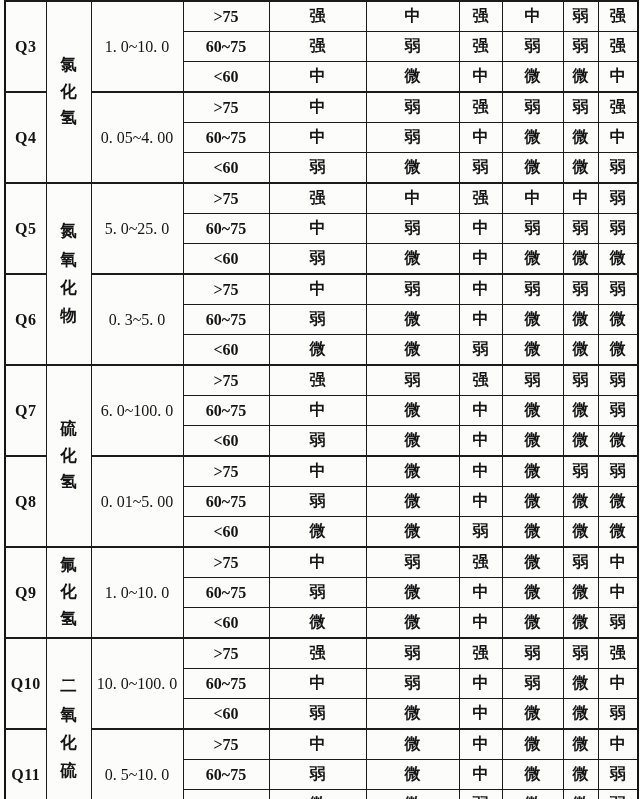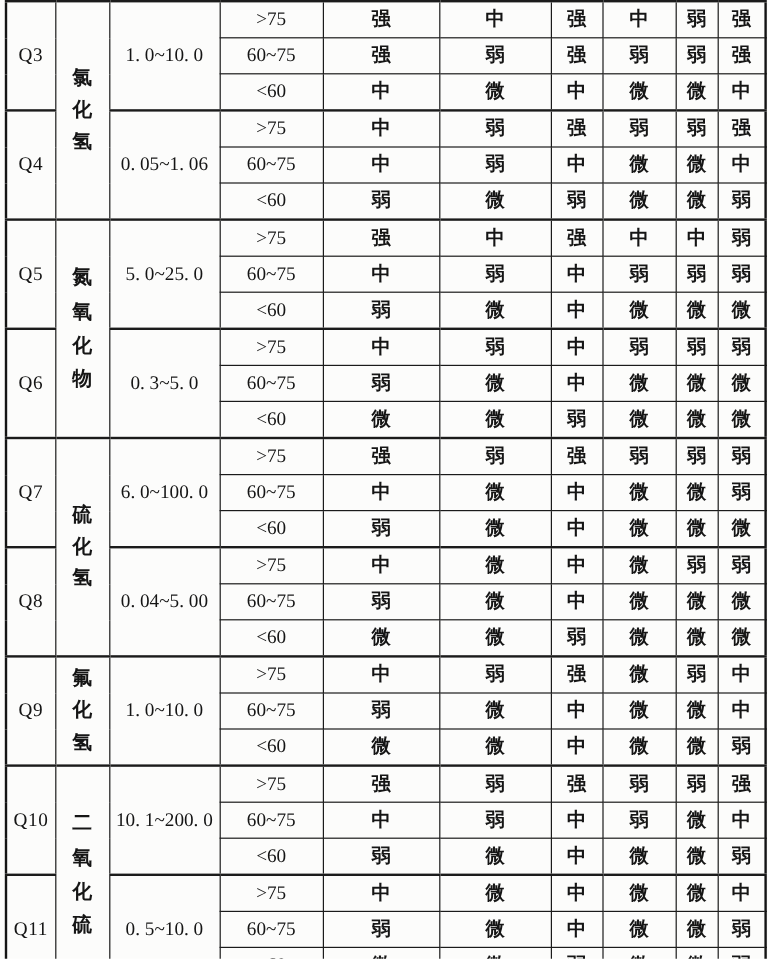--- a/index.html
+++ b/index.html
@@ -30,23 +30,23 @@
     text-align: center;
     vertical-align: middle;
     padding: 0;
     font-size: 16px;
     height: 29px;
     overflow: hidden;
     white-space: nowrap;
   }
   tr.q-start td   { border-top-width: 2px; }
   tr.sec-start td { border-top-width: 2.7px; }
-  .q-label-cell  { font-size: 17px; letter-spacing: 0.5px; }
+  .q-label-cell  { font-size: 17px; letter-spacing: 0.5px; font-weight: bold; }
   .conc-cell     { font-size: 15.5px; }
-  .pct-cell      { font-size: 16.5px; }
+  .pct-cell      { font-size: 16.5px; font-weight: bold; }
   .chem-cell     { font-weight: 600; }
   .chem-cell div { line-height: 1.72; font-size: 16.5px; }
   .chem-cell.c3 div { line-height: 1.62; }
   .val-cell      { font-weight: 600; font-size: 16.5px; }
 </style>
 </head>
 <body>
 
 <div class="page">
   <table class="qtable">
@@ -92,21 +92,21 @@
           <td class="pct-cell">&lt;60</td>
           <td class="val-cell">中</td>
           <td class="val-cell">微</td>
           <td class="val-cell">中</td>
           <td class="val-cell">微</td>
           <td class="val-cell">微</td>
           <td class="val-cell">中</td>
         </tr>
         <tr class="q-start">
           <td class="q-label-cell" rowspan="3">Q4</td>
-          <td class="conc-cell" rowspan="3">0. 05~1. 06</td>
+          <td class="conc-cell" rowspan="3">0. 05~4. 00</td>
           <td class="pct-cell">&gt;75</td>
           <td class="val-cell">中</td>
           <td class="val-cell">弱</td>
           <td class="val-cell">强</td>
           <td class="val-cell">弱</td>
           <td class="val-cell">弱</td>
           <td class="val-cell">强</td>
         </tr>
         <tr>
           <td class="pct-cell">60~75</td>
@@ -219,21 +219,21 @@
           <td class="pct-cell">&lt;60</td>
           <td class="val-cell">弱</td>
           <td class="val-cell">微</td>
           <td class="val-cell">中</td>
           <td class="val-cell">微</td>
           <td class="val-cell">微</td>
           <td class="val-cell">微</td>
         </tr>
         <tr class="q-start">
           <td class="q-label-cell" rowspan="3">Q8</td>
-          <td class="conc-cell" rowspan="3">0. 04~5. 00</td>
+          <td class="conc-cell" rowspan="3">0. 01~5. 00</td>
           <td class="pct-cell">&gt;75</td>
           <td class="val-cell">中</td>
           <td class="val-cell">微</td>
           <td class="val-cell">中</td>
           <td class="val-cell">微</td>
           <td class="val-cell">弱</td>
           <td class="val-cell">弱</td>
         </tr>
         <tr>
           <td class="pct-cell">60~75</td>
@@ -288,21 +288,21 @@
           <td class="val-cell">弱</td>
         </tr>
         <tr class="sec-start">
           <td class="q-label-cell" rowspan="3">Q10</td>
           <td class="chem-cell" rowspan="6">
             <div>二</div>
             <div>氧</div>
             <div>化</div>
             <div>硫</div>
           </td>
-          <td class="conc-cell" rowspan="3">10. 1~200. 0</td>
+          <td class="conc-cell" rowspan="3">10. 0~100. 0</td>
           <td class="pct-cell">&gt;75</td>
           <td class="val-cell">强</td>
           <td class="val-cell">弱</td>
           <td class="val-cell">强</td>
           <td class="val-cell">弱</td>
           <td class="val-cell">弱</td>
           <td class="val-cell">强</td>
         </tr>
         <tr>
           <td class="pct-cell">60~75</td>

